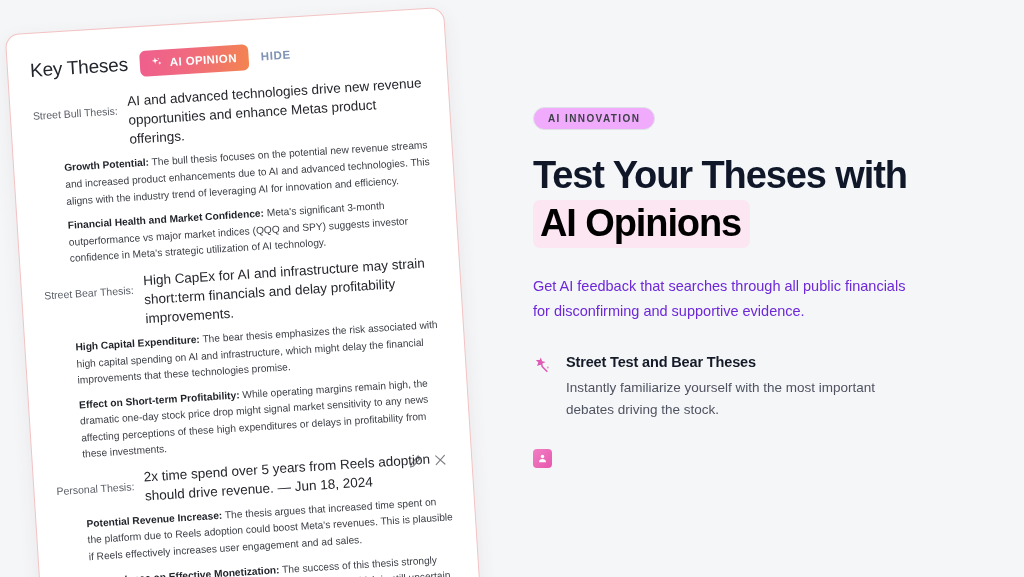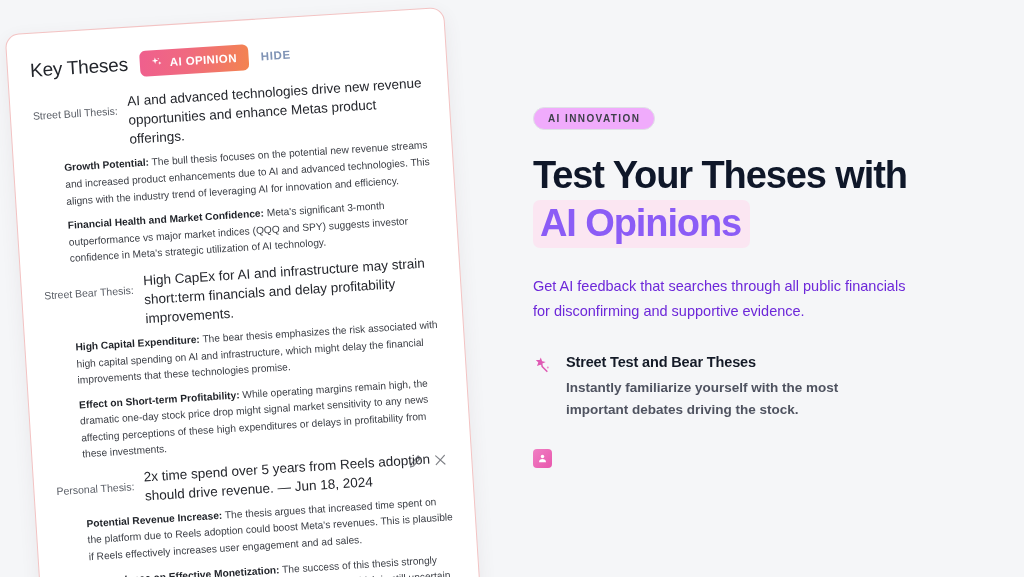--- a/index.html
+++ b/index.html
@@ -166,21 +166,21 @@
     font-weight: 700;
     color: #0f1729;
     letter-spacing: -1.1px;
   }
 
   .hero-title-line2 { margin-top: 3px; }
 
   .hl {
     display: inline-block;
     background: #fbe6f2;
-    color: #8b5cf6;
+    color: #000000;
     border-radius: 7px;
     padding: 2px 9px 4px 7px;
   }
 
   .hero-sub {
     margin-top: 26px;
     font-size: 14.5px;
     line-height: 1.72;
     color: #6d28d9;
     max-width: 380px;
@@ -203,21 +203,20 @@
     color: #141a27;
     letter-spacing: -0.15px;
   }
 
   .feat-desc {
     margin-top: 7px;
     font-size: 13.5px;
     line-height: 1.63;
     color: #4f5360;
     max-width: 335px;
-    font-weight: bold;
   }
 
   .person-tile {
     width: 19px;
     height: 19px;
     border-radius: 4px;
     background: linear-gradient(135deg, #f07fc4 0%, #e857ad 100%);
     display: flex;
     align-items: center;
     justify-content: center;

